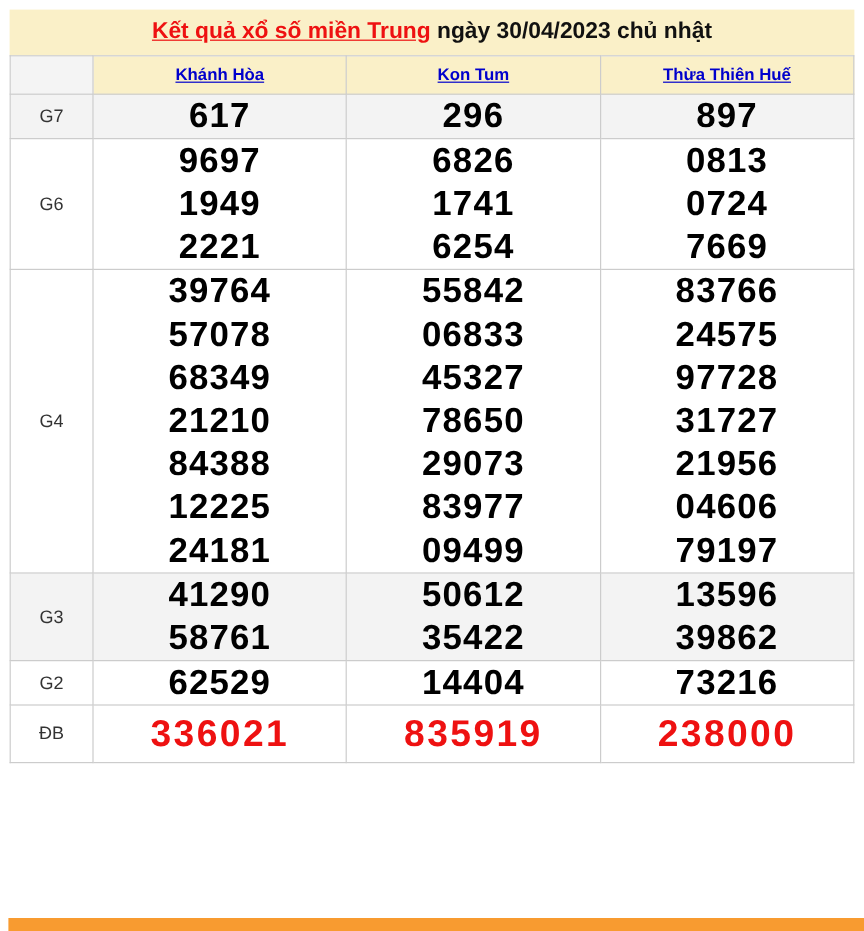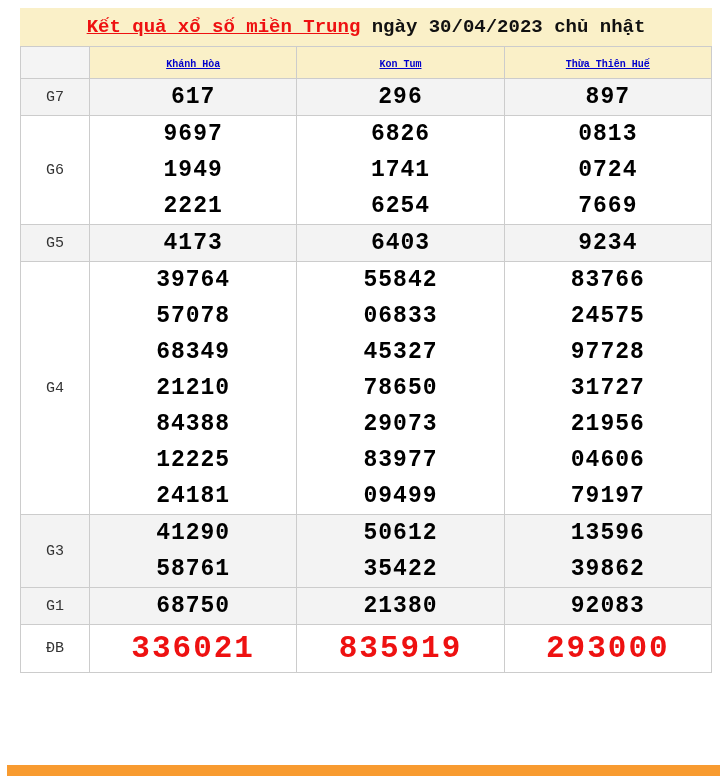--- a/index.html
+++ b/index.html
@@ -11,42 +11,42 @@
     --orange:#f89b30;
     --ink:#000000;
     --label-ink:#333333;
   }
   *{box-sizing:border-box;}
   html,body{margin:0;padding:0;}
   body{
     width:720px;height:776px;overflow:hidden;background:#ffffff;
     font-family:"Liberation Sans", sans-serif;position:relative;
   }
-  .wrap{margin:8px 8px 0 20px;font-family:Liberation Mono, monospace;}
+  .wrap{margin:8px 8px 0 8px;}
   .title{
     background:var(--yellow);height:38px;line-height:38px;text-align:center;
     font-size:19px;font-weight:bold;color:#111;white-space:nowrap;
   }
   .title a{color:var(--red);text-decoration:underline;cursor:pointer;}
   table{width:100%;border-collapse:collapse;table-layout:fixed;}
   th,td{border:1px solid var(--border);padding:0;vertical-align:middle;}
   th.corner{background:#f4f4f4;height:32px;}
   th.prov{background:var(--yellow);height:32px;text-align:center;}
   th.prov a{
-    color:var(--blue);font-size:10px;font-weight:bold;
+    color:var(--blue);font-size:14px;font-weight:bold;
     text-decoration:underline;cursor:pointer;
   }
   td.rlabel{
     text-align:center;font-size:15px;color:var(--label-ink);
     font-weight:normal;
   }
   tr.stripe{background:var(--stripe);}
   .num{
     height:36px;line-height:36px;text-align:center;
-    font-size:23px;font-weight:bold;color:var(--ink);letter-spacing:1px;
+    font-size:29px;font-weight:bold;color:var(--ink);letter-spacing:1px;
   }
   tr.hl .num{
     color:var(--red);font-size:31px;height:42px;line-height:42px;letter-spacing:2px;
   }
   tr.hl.db .num{height:47px;line-height:47px;}
   .orangebar{
     position:absolute;left:7px;right:0;bottom:0;height:11px;
     background:var(--orange);
   }
 </style>
@@ -97,32 +97,20 @@
             <div class="num">6826</div>
             <div class="num">1741</div>
             <div class="num">6254</div>
           </td>
           <td>
             <div class="num">0813</div>
             <div class="num">0724</div>
             <div class="num">7669</div>
           </td>
         </tr>
-        <tr class="stripe">
-          <td class="rlabel">G5</td>
-          <td>
-            <div class="num">4173</div>
-          </td>
-          <td>
-            <div class="num">6403</div>
-          </td>
-          <td>
-            <div class="num">9234</div>
-          </td>
-        </tr>
         <tr class="">
           <td class="rlabel">G4</td>
           <td>
             <div class="num">39764</div>
             <div class="num">57078</div>
             <div class="num">68349</div>
             <div class="num">21210</div>
             <div class="num">84388</div>
             <div class="num">12225</div>
             <div class="num">24181</div>
@@ -154,41 +142,41 @@
           </td>
           <td>
             <div class="num">50612</div>
             <div class="num">35422</div>
           </td>
           <td>
             <div class="num">13596</div>
             <div class="num">39862</div>
           </td>
         </tr>
-        <tr class="stripe">
-          <td class="rlabel">G1</td>
+        <tr class="">
+          <td class="rlabel">G2</td>
           <td>
-            <div class="num">68750</div>
+            <div class="num">62529</div>
           </td>
           <td>
-            <div class="num">21380</div>
+            <div class="num">14404</div>
           </td>
           <td>
-            <div class="num">92083</div>
+            <div class="num">73216</div>
           </td>
         </tr>
         <tr class="hl db">
           <td class="rlabel">ĐB</td>
           <td>
             <div class="num">336021</div>
           </td>
           <td>
             <div class="num">835919</div>
           </td>
           <td>
-            <div class="num">293000</div>
+            <div class="num">238000</div>
           </td>
         </tr>
       </tbody>
   </table>
 </div>
 
 <div class="orangebar"></div>
 
 </body></html>

